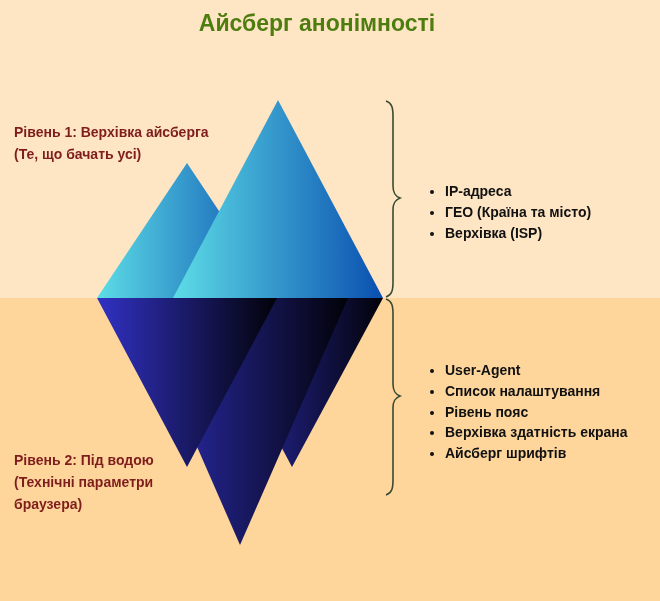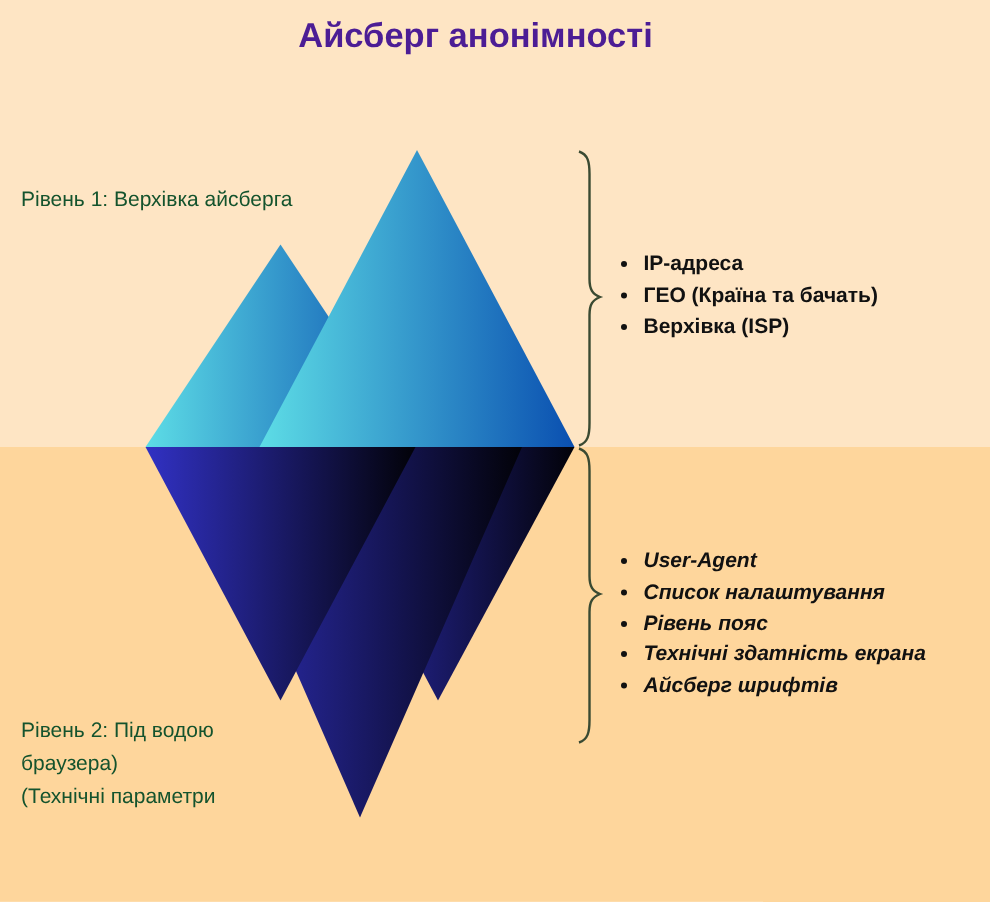--- a/index.html
+++ b/index.html
@@ -7,38 +7,38 @@
     width: 660px; height: 601px; position: relative; overflow: hidden;
     font-family: "Liberation Sans", "DejaVu Sans", sans-serif;
     background: #fee5c4;
   }
   .water {
     position: absolute; left: 0; top: 298px; width: 660px; height: 303px;
     background: #fed69c;
   }
   .title {
     position: absolute; left: 0; top: 10px; width: 634px; text-align: center;
-    font-size: 23px; font-weight: bold; color: #4c1d95;
+    font-size: 23px; font-weight: bold; color: #4d7c0f;
   }
   .level {
-    position: absolute; left: 14px; font-size: 14px; font-weight: normal;
-    color: #14532d; line-height: 22px;
+    position: absolute; left: 14px; font-size: 14px; font-weight: bold;
+    color: #7f1d1d; line-height: 22px;
   }
   .level div { white-space: nowrap; }
   #level1 { top: 121px; }
-  #level2 { top: 475px; }
+  #level2 { top: 449px; }
   svg.art { position: absolute; left: 0; top: 0; }
   ul.facts {
-    position: absolute; left: 396px; margin: 0; padding-left: 33px;
+    position: absolute; left: 396px; margin: 16px; padding-left: 33px;
     font-size: 14px; font-weight: bold; color: #111; line-height: 20.8px;
     list-style: disc;
   }
   ul.facts li { white-space: nowrap; }
   #facts-top { top: 165px; }
-  #facts-bottom { top: 363px; font-style: italic; }
+  #facts-bottom { top: 344px; }
 </style>
 </head>
 <body>
 
 <div class="water"></div>
 
 <svg class="art" width="660" height="601" viewBox="0 0 660 601">
   <defs>
     <linearGradient id="gTop" x1="0" y1="0" x2="1" y2="0">
       <stop offset="0" stop-color="#5ddde6"></stop>
@@ -58,33 +58,34 @@
   <polygon points="97,298 277,298 187,467" fill="url(#gBot)"></polygon>
 
   <path d="M386,101 C392,103 393,108 393,116 L393,186 C393,193 395,196 400,198 C395,200 393,203 393,210 L393,282 C393,290 392,295 386,297" fill="none" stroke="#3a4a32" stroke-width="1.6"></path>
   <path d="M386,299 C392,301 393,306 393,314 L393,384 C393,391 395,394 400,396 C395,398 393,401 393,408 L393,480 C393,488 392,493 386,495" fill="none" stroke="#3a4a32" stroke-width="1.6"></path>
 </svg>
 
 <div class="title">Айсберг анонімності</div>
 
 <div class="level" id="level1">
   <div>Рівень 1: Верхівка айсберга</div>
+  <div>(Те, що бачать усі)</div>
 </div>
 
 <div class="level" id="level2">
   <div>Рівень 2: Під водою</div>
+  <div>(Технічні параметри</div>
   <div>браузера)</div>
-  <div>(Технічні параметри</div>
 </div>
 
 <ul class="facts" id="facts-top">
   <li>IP-адреса</li>
-  <li>ГЕО (Країна та бачать)</li>
+  <li>ГЕО (Країна та місто)</li>
   <li>Верхівка (ISP)</li>
 </ul>
 
 <ul class="facts" id="facts-bottom">
   <li>User-Agent</li>
   <li>Список налаштування</li>
   <li>Рівень пояс</li>
-  <li>Технічні здатність екрана</li>
+  <li>Верхівка здатність екрана</li>
   <li>Айсберг шрифтів</li>
 </ul>
 
 </body></html>

